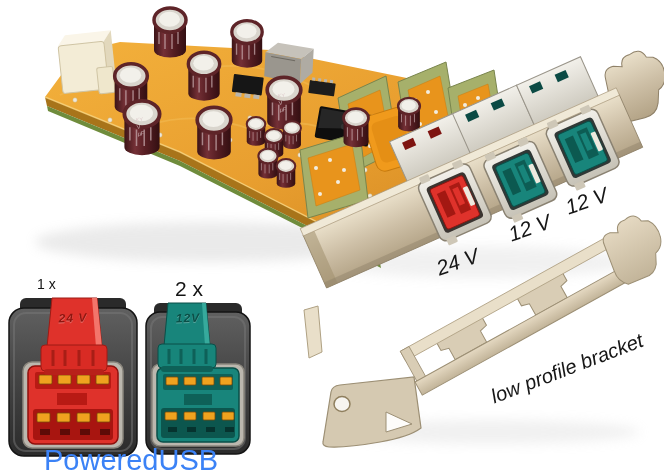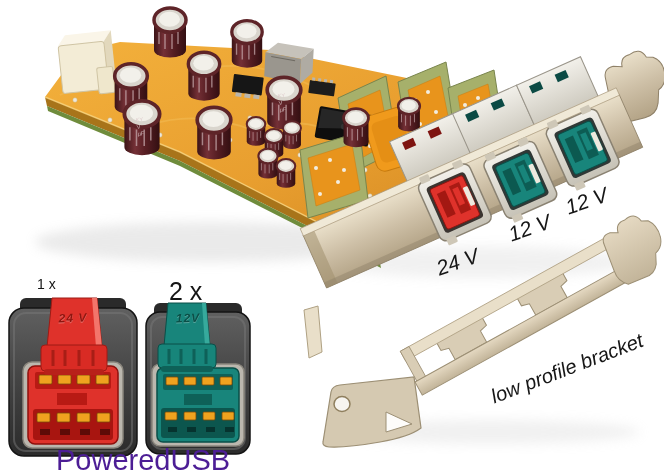--- a/index.html
+++ b/index.html
@@ -1,25 +1,25 @@
 <!DOCTYPE html>
 <html><head>
 <meta charset="utf-8">
 <style>
   html,body{margin:0;padding:0;background:#fff;}
   .stage{position:relative;width:664px;height:476px;background:#fff;overflow:hidden;}
   .stage svg{position:absolute;left:0;top:0;}
   .lbl{position:absolute;font-family:"Liberation Sans",sans-serif;white-space:nowrap;color:#1a1a1a;}
   .lbl-qty1{left:37px;top:276px;font-size:14px;color:#141414;}
-  .lbl-qty2{left:169px;top:277px;font-size:25px;color:#141414;text-align:right;}
+  .lbl-qty2{left:175px;top:277px;font-size:21px;color:#141414;text-align:right;}
   .lbl-tab24{left:50px;top:311px;width:46px;text-align:center;font-size:12px;font-weight:bold;font-style:italic;
              letter-spacing:1px;color:#8E150F;text-shadow:0 1px 0 rgba(255,255,255,0.30);transform:rotate(-2deg);}
   .lbl-tab12{left:166px;top:311px;width:44px;text-align:center;font-size:12px;font-weight:bold;font-style:italic;
              letter-spacing:1px;color:#0A4F47;text-shadow:0 1px 0 rgba(255,255,255,0.28);transform:rotate(-2deg);}
-  .lbl-pusb{left:56px;top:444px;font-size:29px;color:#4c1d95;}
+  .lbl-pusb{left:44px;top:444px;font-size:29px;color:#3b82f6;}
   .lbl-port{font-size:21px;font-style:italic;color:#161616;transform:rotate(-19deg);}
   .lbl-p24{left:436px;top:250px;}
   .lbl-p12a{left:508px;top:216px;}
   .lbl-p12b{left:565px;top:189px;}
   .lbl-lpb{left:492px;top:386px;font-size:20px;font-style:italic;color:#161616;
            transform:rotate(-21deg);transform-origin:0 50%;}
 </style>
 </head>
 <body>
 

